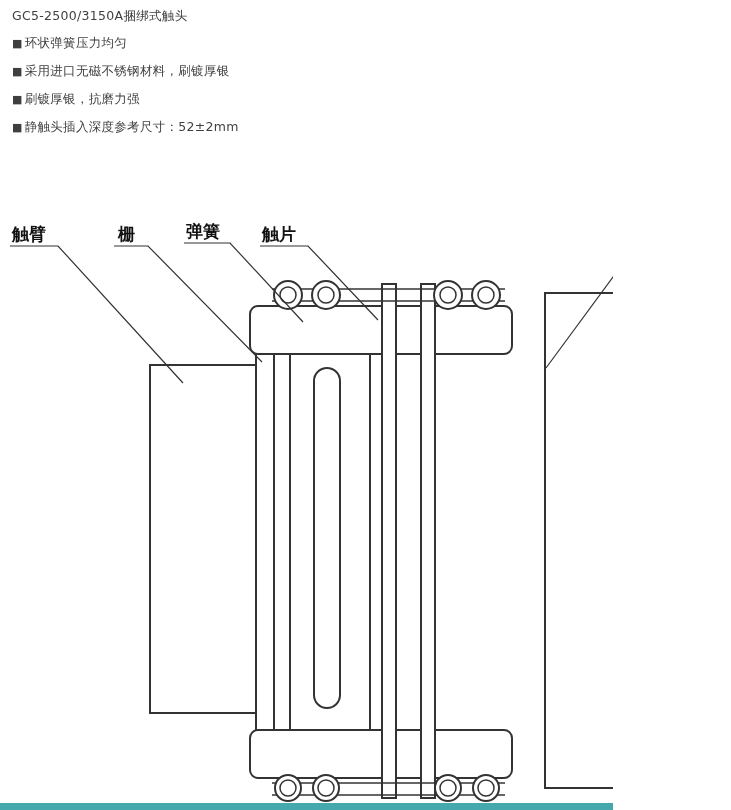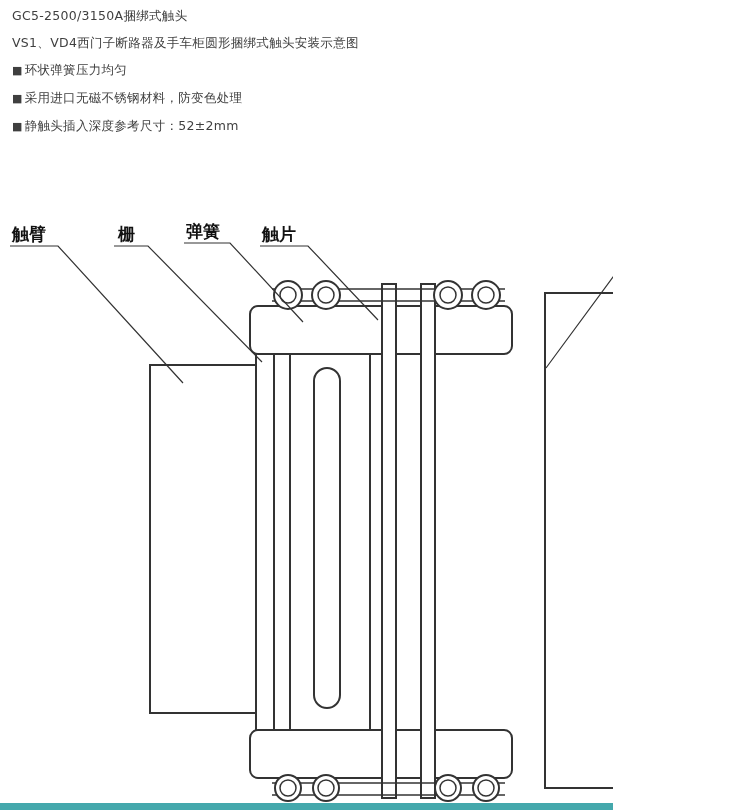--- a/index.html
+++ b/index.html
@@ -37,23 +37,23 @@
     z-index:3;
   }
 </style>
 </head>
 <body>
 
 <div class="page">
 
   <div class="header">
     <p class="t-line">GC5-2500/3150A捆绑式触头</p>
-    <p class="t-line">VS1、VD4西门子断路器及手车柜圆形捆绑式触头安装示意图</p>
     <p class="t-line"><span class="bullet">■</span><span>环状弹簧压力均匀</span></p>
-    <p class="t-line"><span class="bullet">■</span><span>采用进口无磁不锈钢材料，防变色处理</span></p>
+    <p class="t-line"><span class="bullet">■</span><span>采用进口无磁不锈钢材料，刷镀厚银</span></p>
+    <p class="t-line"><span class="bullet">■</span><span>刷镀厚银，抗磨力强</span></p>
     <p class="t-line"><span class="bullet">■</span><span>静触头插入深度参考尺寸：52±2mm</span></p>
   </div>
 
   <svg class="diagram-svg" width="731" height="810" viewBox="0 0 731 810" xmlns="http://www.w3.org/2000/svg">
 
     <rect class="s2" x="545" y="293" width="183" height="495"></rect>
 
     <rect class="s2" x="150" y="365" width="106" height="348"></rect>
 
     <rect class="s2" x="256" y="345" width="18" height="388"></rect>

